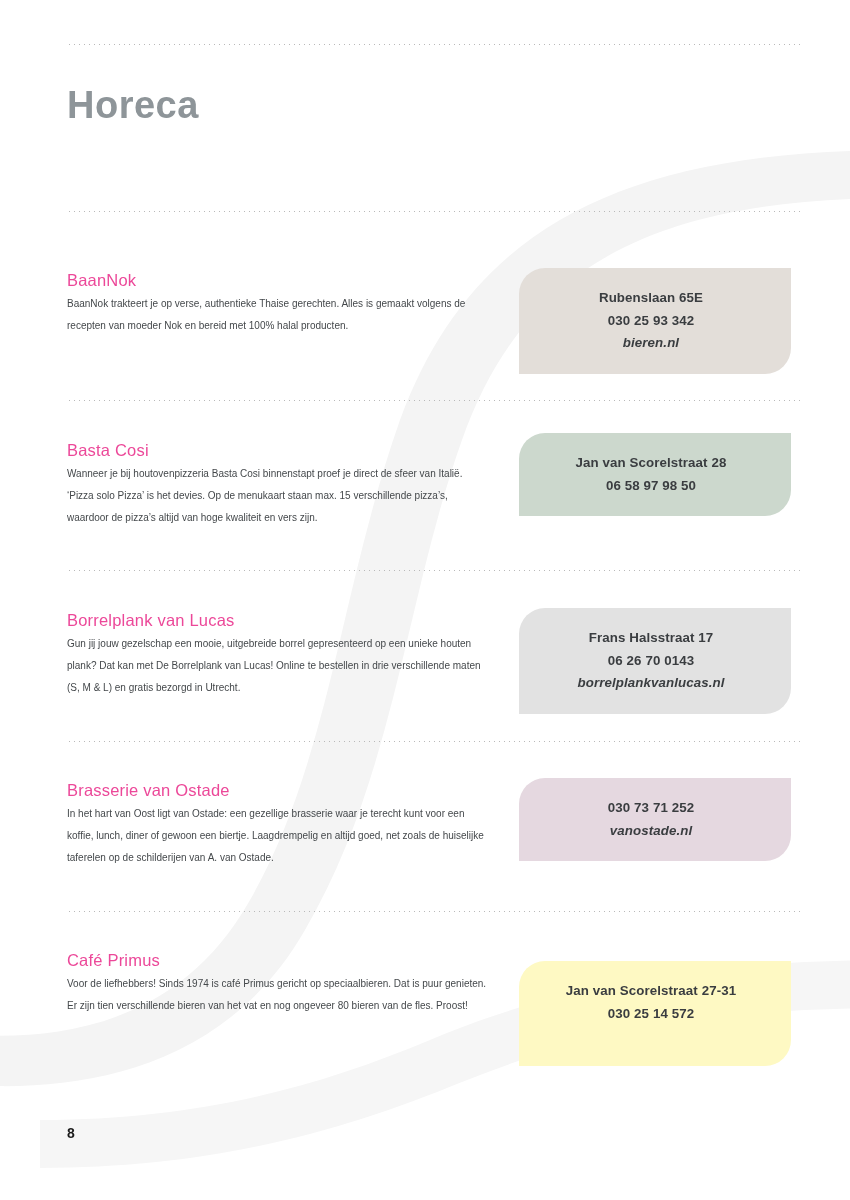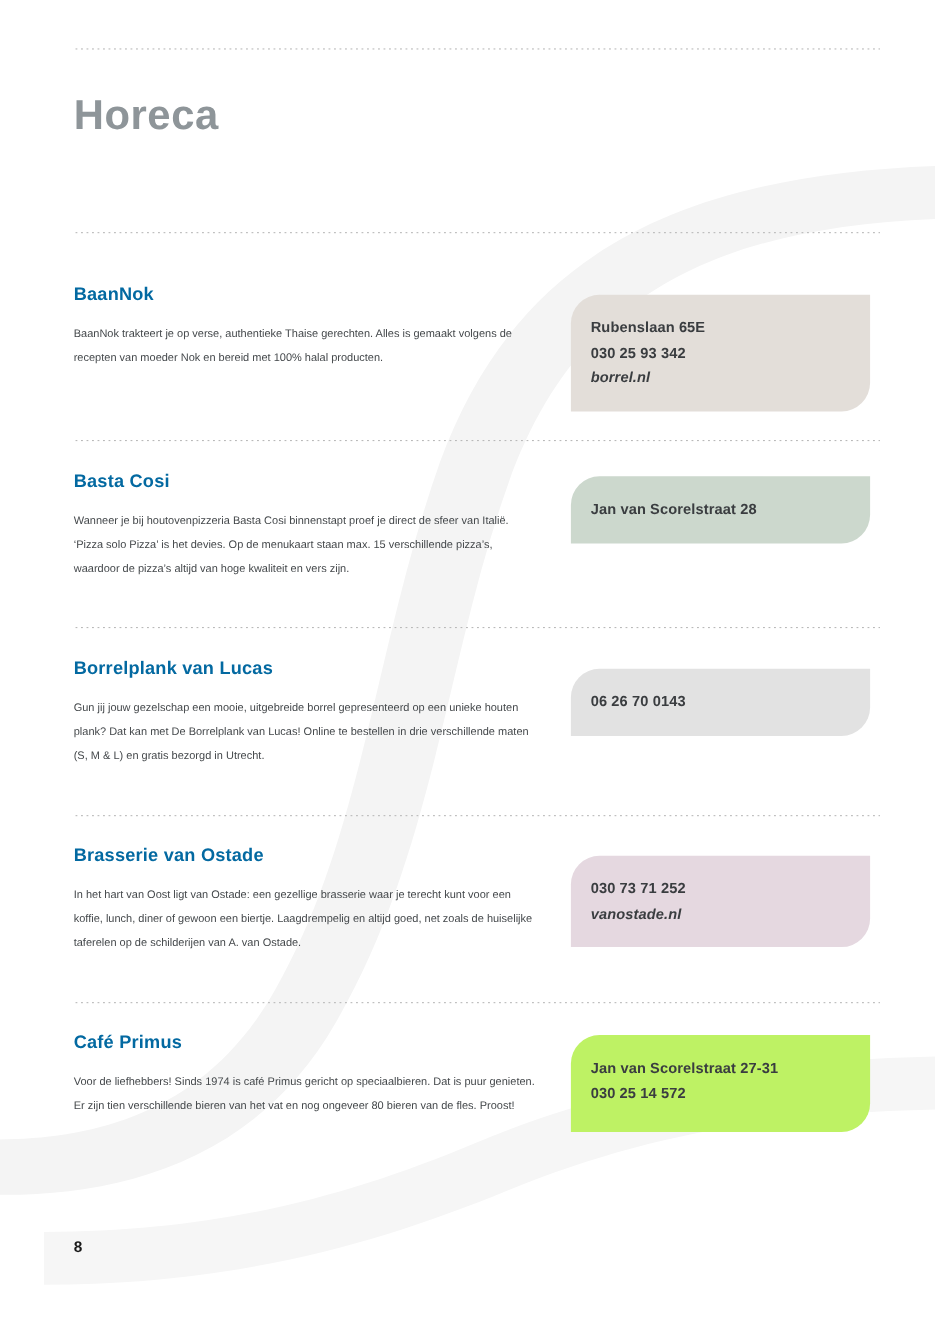--- a/index.html
+++ b/index.html
@@ -62,25 +62,25 @@
 
   .entry {
     position: absolute;
     left: 0;
     width: 850px;
   }
 
   .entry-name {
     position: absolute;
     left: 67px;
-    top: 0;
+    top: 12px;
     font-size: 16.5px;
-    font-weight: bold;
+    font-weight: normal;
     letter-spacing: 0.2px;
-    color: #0369a1;
+    color: #ec4899;
     white-space: nowrap;
   }
 
   .entry-body {
     position: absolute;
     left: 67px;
     top: 34px;
     width: 420px;
     font-size: 10px;
     line-height: 22.2px;
@@ -89,21 +89,21 @@
   .entry-body p { margin: 0; }
 
   .card {
     position: absolute;
     left: 519px;
     width: 272px;
     background: #e3ded9;
     border-radius: 26px 0 26px 0;
     box-sizing: border-box;
     padding: 19px 26px 19px 18px;
-    text-align: left;
+    text-align: center;
   }
   .card-line {
     font-size: 13.3px;
     line-height: 22.5px;
     color: #3a3d40;
     font-weight: bold;
     letter-spacing: 0.1px;
     white-space: nowrap;
   }
   .card-line.site {
@@ -141,45 +141,48 @@
     <div class="rule" style="top:211px"></div>
 
     <div class="entry" style="top:259px">
       <div class="entry-name">BaanNok</div>
       <div class="entry-body">
         <p>BaanNok trakteert je op verse, authentieke Thaise gerechten. Alles is gemaakt volgens de recepten van moeder Nok en bereid met 100% halal producten.</p>
       </div>
       <div class="card" style="top:9px;background:#e3ded9">
         <div class="card-line">Rubenslaan 65E</div>
         <div class="card-line">030 25 93 342</div>
-        <div class="card-line site">borrel.nl</div>
+        <div class="card-line site">bieren.nl</div>
       </div>
     </div>
 
     <div class="rule" style="top:400px"></div>
 
     <div class="entry" style="top:429px">
       <div class="entry-name">Basta Cosi</div>
       <div class="entry-body">
         <p>Wanneer je bij houtovenpizzeria Basta Cosi binnenstapt proef je direct de sfeer van Italië. ‘Pizza solo Pizza’ is het devies. Op de menukaart staan max. 15 verschillende pizza’s, waardoor de pizza’s altijd van hoge kwaliteit en vers zijn.</p>
       </div>
       <div class="card" style="top:4px;background:#ccd8cd">
         <div class="card-line">Jan van Scorelstraat 28</div>
+        <div class="card-line">06 58 97 98 50</div>
       </div>
     </div>
 
     <div class="rule" style="top:570px"></div>
 
     <div class="entry" style="top:599px">
       <div class="entry-name">Borrelplank van Lucas</div>
       <div class="entry-body">
         <p>Gun jij jouw gezelschap een mooie, uitgebreide borrel gepresenteerd op een unieke houten plank? Dat kan met De Borrelplank van Lucas! Online te bestellen in drie verschillende maten (S, M &amp; L) en gratis bezorgd in Utrecht.</p>
       </div>
       <div class="card" style="top:9px;background:#e2e2e2">
+        <div class="card-line">Frans Halsstraat 17</div>
         <div class="card-line">06 26 70 0143</div>
+        <div class="card-line site">borrelplankvanlucas.nl</div>
       </div>
     </div>
 
     <div class="rule" style="top:741px"></div>
 
     <div class="entry" style="top:769px">
       <div class="entry-name">Brasserie van Ostade</div>
       <div class="entry-body">
         <p>In het hart van Oost ligt van Ostade: een gezellige brasserie waar je terecht kunt voor een koffie, lunch, diner of gewoon een biertje. Laagdrempelig en altijd goed, net zoals de huiselijke taferelen op de schilderijen van A. van Ostade.</p>
       </div>
@@ -189,21 +192,21 @@
       </div>
     </div>
 
     <div class="rule" style="top:911px"></div>
 
     <div class="entry" style="top:939px">
       <div class="entry-name">Café Primus</div>
       <div class="entry-body">
         <p>Voor de liefhebbers! Sinds 1974 is café Primus gericht op speciaalbieren. Dat is puur genieten. Er zijn tien verschillende bieren van het vat en nog ongeveer 80 bieren van de fles. Proost!</p>
       </div>
-      <div class="card" style="top:2px;background:#bef264;padding-bottom:24px">
+      <div class="card" style="top:22px;background:#fef9c3;padding-bottom:41px">
         <div class="card-line">Jan van Scorelstraat 27-31</div>
         <div class="card-line">030 25 14 572</div>
       </div>
     </div>
 
     <div class="folio">8</div>
 
   </div>
 </div>
 

